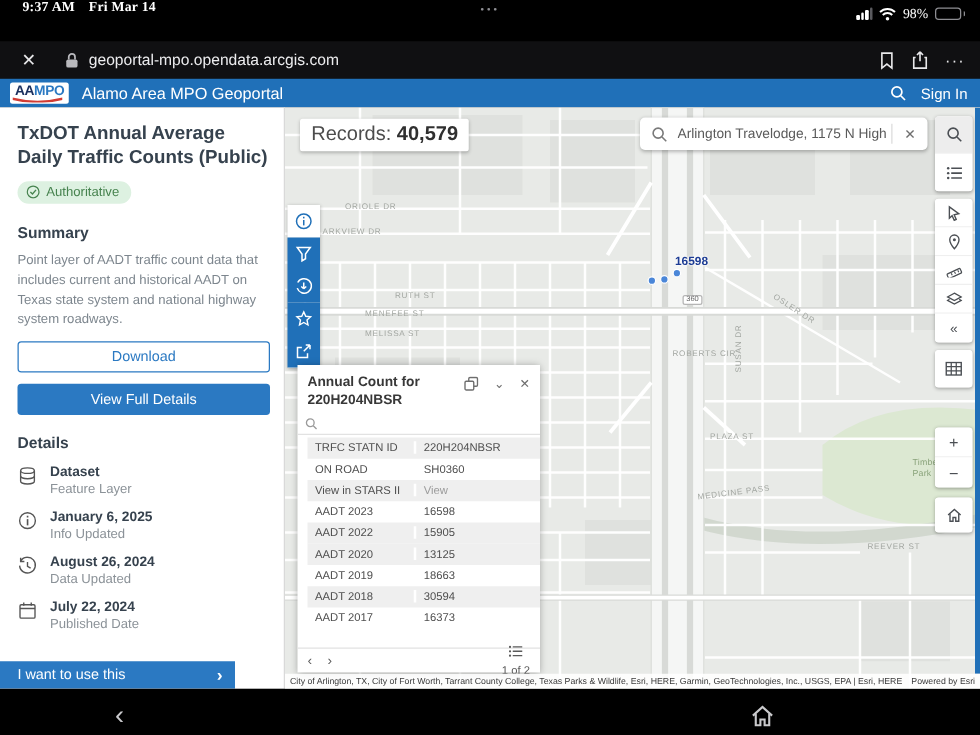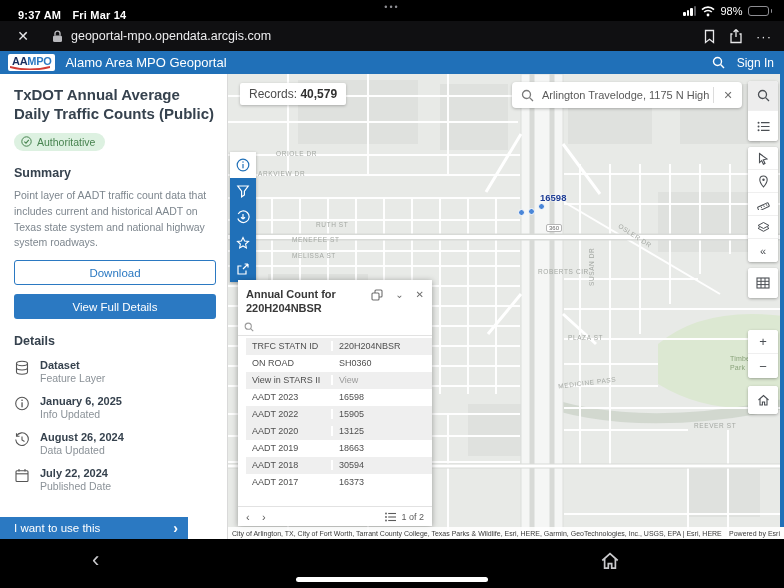--- a/index.html
+++ b/index.html
@@ -1,20 +1,20 @@
 <!DOCTYPE html>
 <html><head>
 <meta charset="utf-8">
 <style>
   * { margin:0; padding:0; box-sizing:border-box; }
   body { background:#222; font-family:"Liberation Sans", sans-serif; }
   .screen { position:relative; width:784px; height:588px; overflow:hidden; background:#000; }
 
   
-  .status-bar { position:relative; height:21px; background:#000; color:#fff; font-size:11px; display:flex; align-items:flex-end; }
+  .status-bar { position:relative; height:33px; background:#000; color:#fff; font-size:11px; display:flex; align-items:flex-start;font-family:Liberation Serif, serif; }
   .sb-left { padding-left:18px; font-weight:bold; letter-spacing:.2px; }
   .sb-left .date { font-weight:bold; margin-left:8px; }
   .sb-grabber { position:absolute; left:50%; top:2px; transform:translateX(-50%); color:#8e8e93; font-size:9px; letter-spacing:2px; }
   .sb-right { position:absolute; right:12px; top:0; height:22px; display:flex; align-items:center; gap:5px; }
   .sig { display:flex; align-items:flex-end; gap:1px; height:10px; }
   .sig i { display:block; width:2.5px; background:#fff; border-radius:1px; }
   .sig i:nth-child(1){height:4px}.sig i:nth-child(2){height:6px}.sig i:nth-child(3){height:8px}.sig i:nth-child(4){height:10px; background:#5a5a5e;}
   .batt { display:flex; align-items:center; gap:2px; }
   .batt-body { width:21px; height:10px; border:1px solid #8e8e93; border-radius:3px; padding:1px; }
   .batt-fill { width:90%; height:100%; background:#fff; border-radius:1.5px; }
@@ -61,21 +61,21 @@
   .cta-bar .chev { margin-left:auto; font-size:14px; font-weight:bold; }
 
   
   .map { position:absolute; left:228px; top:0; right:0; height:465px; background:#e8eae7; overflow:hidden; }
   .map svg.basemap { position:absolute; left:0; top:0; }
   .slabel { position:absolute; font-size:6.5px; letter-spacing:.6px; color:#a3a7a2; white-space:nowrap; z-index:2; }
   .slabel.green { color:#8aa37b; font-size:7px; letter-spacing:.2px; white-space:normal; width:30px; line-height:1.3; }
   .shield { position:absolute; font-size:6px; background:#fff; border:1px solid #b5b5b5; border-radius:2px; padding:0 2px; color:#666; z-index:2; }
   .dot { position:absolute; width:7px; height:7px; border-radius:50%; background:#4a86d8; border:1px solid #fff; z-index:3; }
   .marker-label { position:absolute; color:#1d3c94; font-weight:bold; font-size:9.5px; text-shadow:0 0 2px #fff,0 0 2px #fff; z-index:3; }
-  .records-badge { position:absolute; left:12px; top:9px; background:#fff; box-shadow:0 1px 3px rgba(0,0,0,.25); padding:4px 9px; font-size:12px; color:#4c4c4c; z-index:5; border-radius:2px; }
+  .records-badge { position:absolute; left:12px; top:9px; background:#fff; box-shadow:0 1px 3px rgba(0,0,0,.25); padding:4px 9px; font-size:16px; color:#4c4c4c; z-index:5; border-radius:2px; }
   .records-badge b { color:#303030; }
   .map-search { position:absolute; left:284px; top:8px; width:230px; height:26px; background:#fff; border-radius:4px; box-shadow:0 1px 3px rgba(0,0,0,.25); display:flex; align-items:center; z-index:5; }
   .map-search .txt { font-size:11px; color:#5a5a5a; margin-left:8px; white-space:nowrap; overflow:hidden; flex:1; }
   .map-search .sep { width:1px; height:16px; background:#dcdcdc; margin:0 0 0 4px; }
   .map-search .clr { width:28px; text-align:center; color:#6e6e6e; font-size:11px; cursor:pointer; }
   .ltb { position:absolute; left:2px; top:78px; width:26px; z-index:4; box-shadow:0 1px 3px rgba(0,0,0,.3); }
   .ltb .tbtn { width:26px; height:26px; background:#2070b8; display:flex; align-items:center; justify-content:center; cursor:pointer; }
   .ltb .tbtn.active { background:#fff; }
   .rtb { position:absolute; right:6px; width:30px; z-index:6; }
   .rcard { position:absolute; right:0; width:30px; background:#fff; border-radius:3px; box-shadow:0 1px 3px rgba(0,0,0,.3); overflow:hidden; }
@@ -95,21 +95,21 @@
   .p-hicons span { font-size:10px; cursor:pointer; }
   .p-search { height:16px; border-bottom:1px solid #e2e2e2; display:flex; align-items:center; padding-left:6px; }
   .p-table { flex:1; padding:2px 0 0 8px; }
   .prow { display:flex; height:17px; align-items:center; font-size:9px; color:#4f4f4f; }
   .prow.alt { background:#efefef; }
   .prow .pl { flex:0 0 85px; padding-left:6px; }
   .prow .pv { flex:1; padding-left:6px; border-left:2px solid #fff; }
   .prow .pv.muted { color:#9b9b9b; }
   .p-foot { height:20px; border-top:1px solid #e2e2e2; display:flex; align-items:center; padding:0 8px; color:#5a5a5a; }
   .p-foot .nav { font-size:11px; width:16px; cursor:pointer; }
-  .p-foot .pg { margin-left:auto; display:flex; align-items:center; gap:5px; font-size:9px; }
+  .p-foot .pg { margin-left:auto; display:flex; align-items:center; gap:5px; font-size:9px;flex-direction:column; }
 
   
   .bottom-bar { position:relative; height:48px; background:#000; }
   .nav-back { position:absolute; left:92px; top:10px; color:#c9c9cc; font-size:22px; line-height:22px; cursor:pointer; }
   .nav-home { position:absolute; left:600px; top:12px; cursor:pointer; }
   .home-pill { position:absolute; left:296px; bottom:5px; width:192px; height:5px; border-radius:3px; background:#fff; }
 </style>
 </head>
 <body>
 

